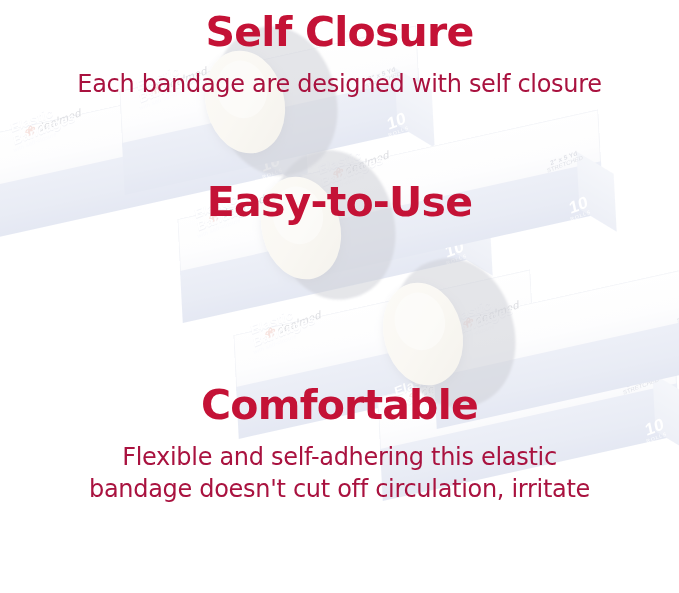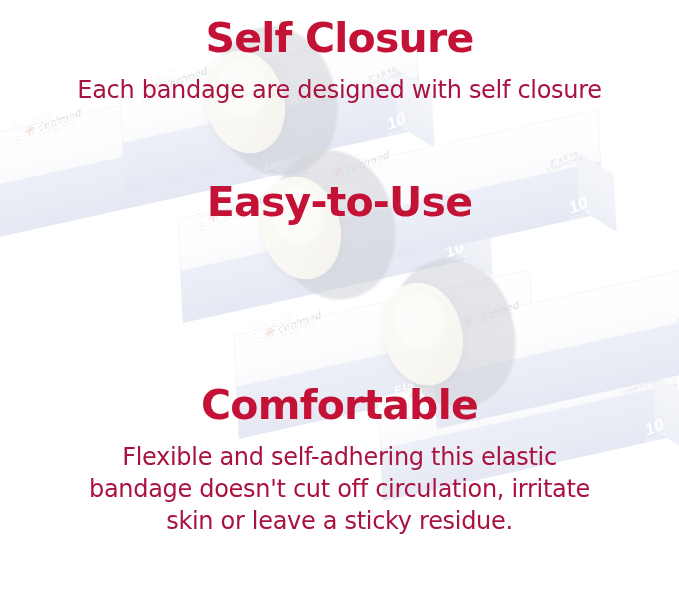--- a/index.html
+++ b/index.html
@@ -157,21 +157,21 @@
     font-weight: normal;
     font-size: 24px;
     line-height: 32px;
     letter-spacing: -0.3px;
     color: #a9123f;
     margin: 0 auto;
     width: 600px;
   }
   .body .ln { display: block; white-space: nowrap; }
 
-  #sec-self-closure { top: 16px; }
+  #sec-self-closure { top: 10px; }
   #sec-self-closure .body { margin-top: 14px; }
   #sec-easy-to-use { top: 180px; }
   #sec-easy-to-use .body { margin-top: 14px; }
   #sec-comfortable { top: 383px; }
   #sec-comfortable .body { margin-top: 14px; }
 </style>
 </head>
 <body>
 
 <div id="page">
@@ -296,18 +296,17 @@
       <h2 class="heading">Easy-to-Use</h2>
       <p class="body">
       </p>
     </div>
 
     <div class="section" id="sec-comfortable">
       <h2 class="heading">Comfortable</h2>
       <p class="body">
         <span class="ln">Flexible and self-adhering this elastic</span>
         <span class="ln">bandage doesn't cut off circulation, irritate</span>
-        <span class="ln">skin or leave a sticky residue.</span>
       </p>
     </div>
 
   </div>
 </div>
 
 </body></html>

